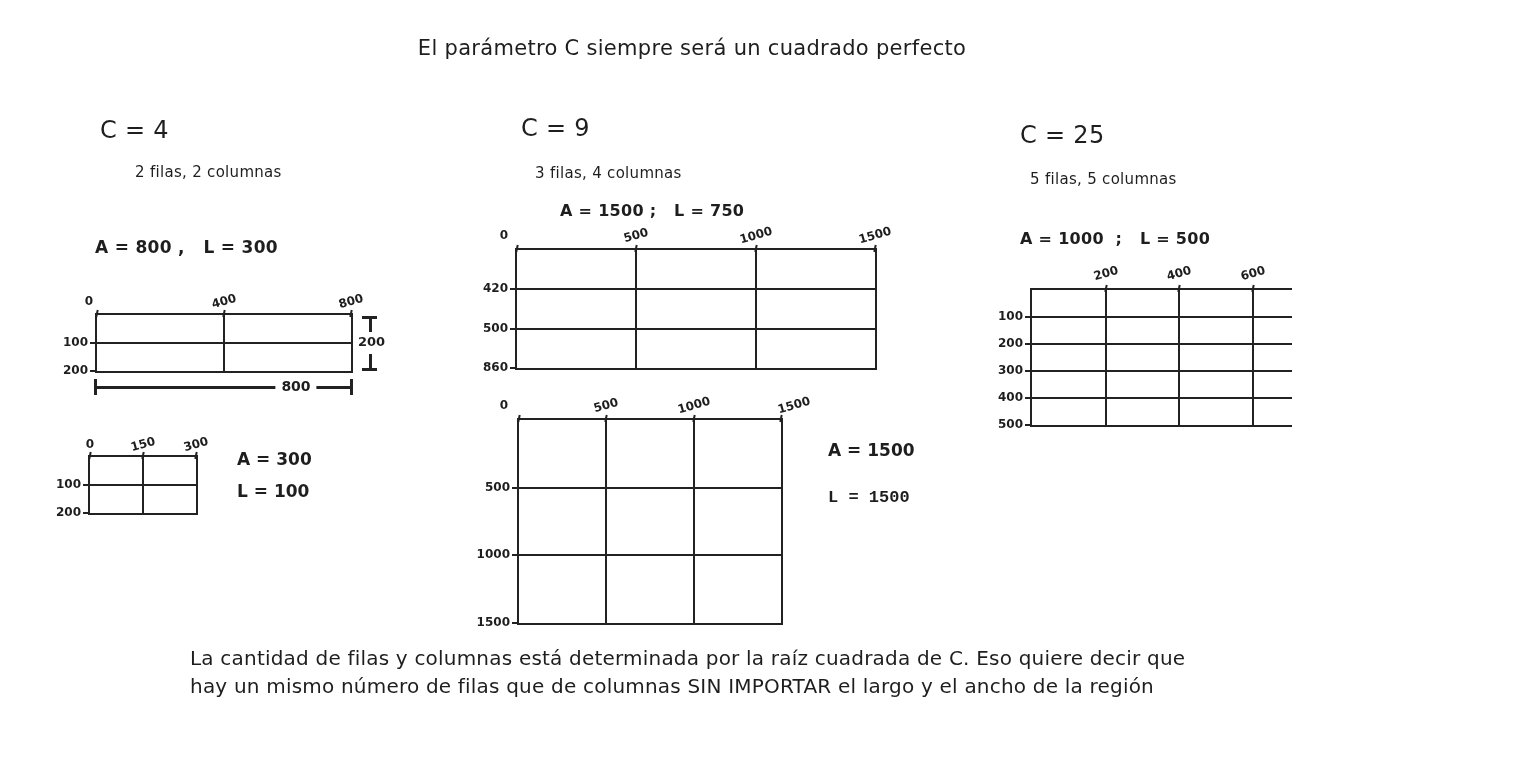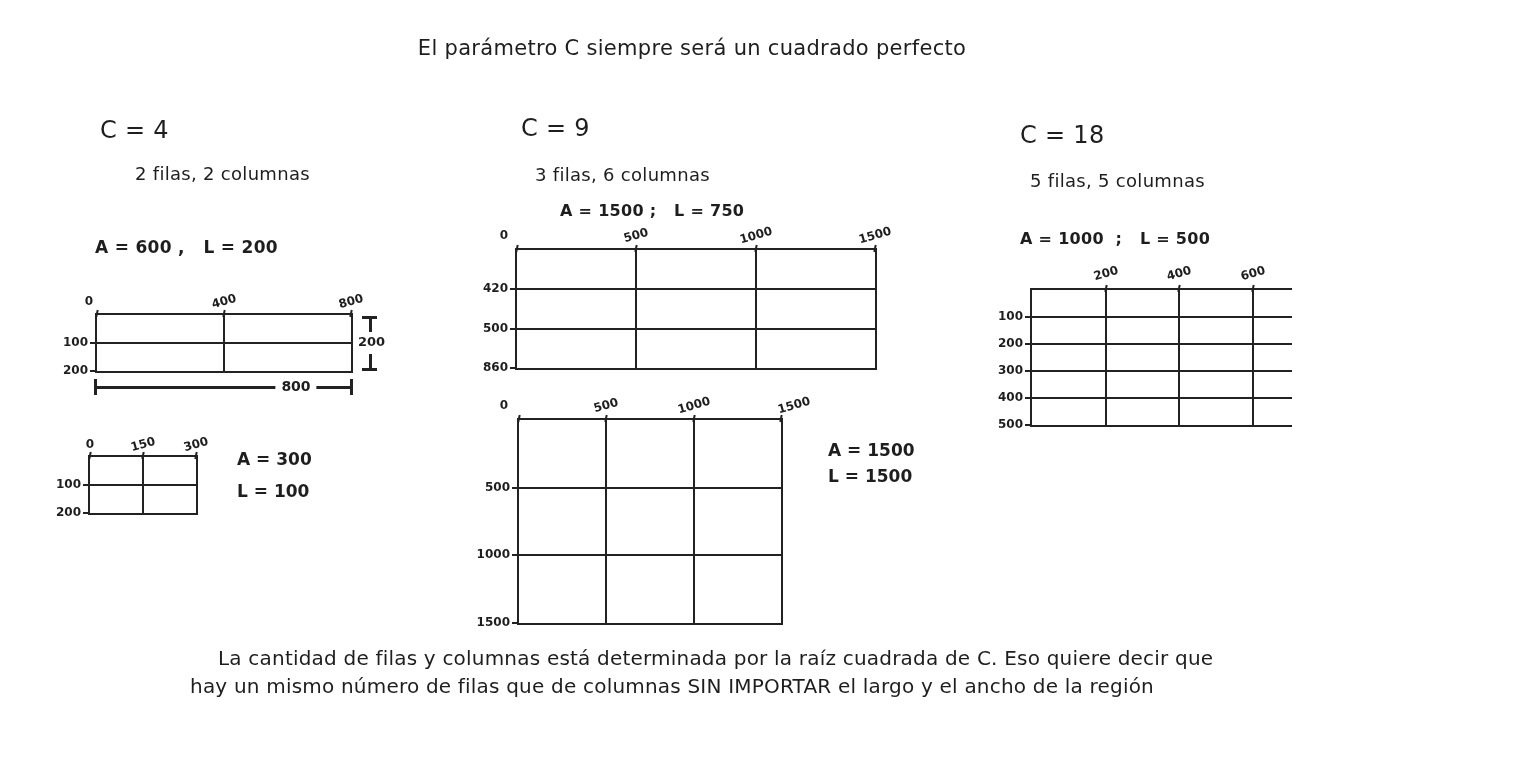--- a/index.html
+++ b/index.html
@@ -3,21 +3,21 @@
 <meta charset="utf-8">
 <style>
   html,body{margin:0;padding:0;background:#ffffff;}
   .canvas{
     position:relative;width:1292px;height:757px;background:#ffffff;overflow:hidden;
     font-family:"DejaVu Sans",sans-serif;color:#1e1e1e;
   }
   .lbl{position:absolute;white-space:pre;color:#1e1e1e;letter-spacing:.3px;}
   .title{left:380px;top:36px;width:624px;text-align:center;font-size:21px;}
   .header{font-size:24px;}
-  .sub{font-size:18px;}
+  .sub{font-size:15px;}
   .params{font-weight:700;}
   .grid{position:absolute;border:2px solid #222;box-sizing:border-box;}
   .vline{position:absolute;top:0;bottom:0;width:2px;margin-left:-1px;background:#222;}
   .hline{position:absolute;left:0;right:0;height:2px;margin-top:-1px;background:#222;}
   .xt{position:absolute;top:-22px;transform:translateX(-50%);font-size:12px;font-weight:700;white-space:nowrap;}
   .xt.rot{transform:translateX(-50%) rotate(-16deg);}
   .yt{position:absolute;right:calc(100% + 9px);transform:translateY(-55%);font-size:12px;font-weight:700;white-space:nowrap;}
   .tick-top{position:absolute;top:-5px;width:2px;height:7px;background:#222;transform:translateX(-50%) rotate(12deg);}
   .tick-left{position:absolute;left:-7px;width:7px;height:2px;background:#222;transform:translateY(-50%);}
   .dim{position:absolute;background:#222;}
@@ -27,21 +27,21 @@
 </style>
 </head>
 <body>
 
 <div class="canvas">
 
   <div class="lbl title">El parámetro C siempre será un cuadrado perfecto</div>
 
   <div class="lbl header" style="left:100px;top:116px;">C = 4</div>
   <div class="lbl sub" style="left:135px;top:163px;">2 filas, 2 columnas</div>
-  <div class="lbl params" style="left:95px;top:237px;font-size:17px;">A = 600 ,   L = 200</div>
+  <div class="lbl params" style="left:95px;top:237px;font-size:17px;">A = 800 ,   L = 300</div>
 
   <div class="grid" style="left:95px;top:313px;width:258px;height:60px;">
     <div class="vline" style="left:50%;"></div>
     <div class="hline" style="top:50%;"></div>
     <div class="tick-top" style="left:0%;"></div>
     <div class="tick-top" style="left:50%;"></div>
     <div class="tick-top" style="left:100%;"></div>
     <div class="tick-left" style="top:50%;"></div>
     <div class="tick-left" style="top:100%;"></div>
     <span class="xt" style="left:-8px;top:-21px;">0</span>
@@ -73,21 +73,21 @@
     <span class="xt" style="left:0;top:-20px;">0</span>
     <span class="xt rot" style="left:50%;top:-20px;">150</span>
     <span class="xt rot" style="left:100%;top:-20px;">300</span>
     <span class="yt" style="top:50%;">100</span>
     <span class="yt" style="top:100%;">200</span>
   </div>
   <div class="side-label" style="left:237px;top:449px;">A = 300</div>
   <div class="side-label" style="left:237px;top:481px;">L = 100</div>
 
   <div class="lbl header" style="left:521px;top:114px;">C = 9</div>
-  <div class="lbl sub" style="left:535px;top:164px;">3 filas, 6 columnas</div>
+  <div class="lbl sub" style="left:535px;top:164px;">3 filas, 4 columnas</div>
   <div class="lbl params" style="left:560px;top:201px;font-size:16px;">A = 1500 ;   L = 750</div>
 
   <div class="grid" style="left:515px;top:248px;width:362px;height:122px;">
     <div class="vline" style="left:33.333%;"></div>
     <div class="vline" style="left:66.667%;"></div>
     <div class="hline" style="top:33.333%;"></div>
     <div class="hline" style="top:66.667%;"></div>
     <div class="tick-top" style="left:0%;"></div>
     <div class="tick-top" style="left:33.333%;"></div>
     <div class="tick-top" style="left:66.667%;"></div>
@@ -118,23 +118,23 @@
     <div class="tick-left" style="top:100%;"></div>
     <span class="xt" style="left:-15px;top:-22px;">0</span>
     <span class="xt rot" style="left:33.333%;top:-22px;">500</span>
     <span class="xt rot" style="left:66.667%;top:-22px;">1000</span>
     <span class="xt rot" style="left:105%;top:-22px;">1500</span>
     <span class="yt" style="top:33.333%;">500</span>
     <span class="yt" style="top:66.667%;">1000</span>
     <span class="yt" style="top:100%;">1500</span>
   </div>
   <div class="side-label" style="left:828px;top:440px;">A = 1500</div>
-  <div class="side-label" style="left:828px;top:466px;">L = 1500</div>
+  <div class="side-label" style="left:828px;top:488px;font-family:Liberation Mono, monospace;">L = 1500</div>
 
-  <div class="lbl header" style="left:1020px;top:121px;">C = 18</div>
+  <div class="lbl header" style="left:1020px;top:121px;">C = 25</div>
   <div class="lbl sub" style="left:1030px;top:170px;">5 filas, 5 columnas</div>
   <div class="lbl params" style="left:1020px;top:229px;font-size:16px;">A = 1000  ;   L = 500</div>
 
   <div class="grid" style="left:1030px;top:288px;width:372px;height:139px;">
     <div class="vline" style="left:20%;"></div>
     <div class="vline" style="left:40%;"></div>
     <div class="vline" style="left:60%;"></div>
     <div class="vline" style="left:80%;"></div>
     <div class="hline" style="top:20%;"></div>
     <div class="hline" style="top:40%;"></div>
@@ -155,16 +155,16 @@
     <span class="xt rot" style="left:60%;top:-24px;">600</span>
     <span class="xt rot" style="left:80%;top:-24px;">800</span>
     <span class="xt rot" style="left:102%;top:-22px;">1000</span>
     <span class="yt" style="top:20%;">100</span>
     <span class="yt" style="top:40%;">200</span>
     <span class="yt" style="top:60%;">300</span>
     <span class="yt" style="top:80%;">400</span>
     <span class="yt" style="top:100%;">500</span>
   </div>
 
-  <div class="footer-line" style="left:190px;top:646px;margin-left:28px;">La cantidad de filas y columnas está determinada por la raíz cuadrada de C. Eso quiere decir que</div>
+  <div class="footer-line" style="left:190px;top:646px;">La cantidad de filas y columnas está determinada por la raíz cuadrada de C. Eso quiere decir que</div>
   <div class="footer-line" style="left:190px;top:674px;text-align:right;">hay un mismo número de filas que de columnas SIN IMPORTAR el largo y el ancho de la región</div>
 
 </div>
 
 </body></html>

